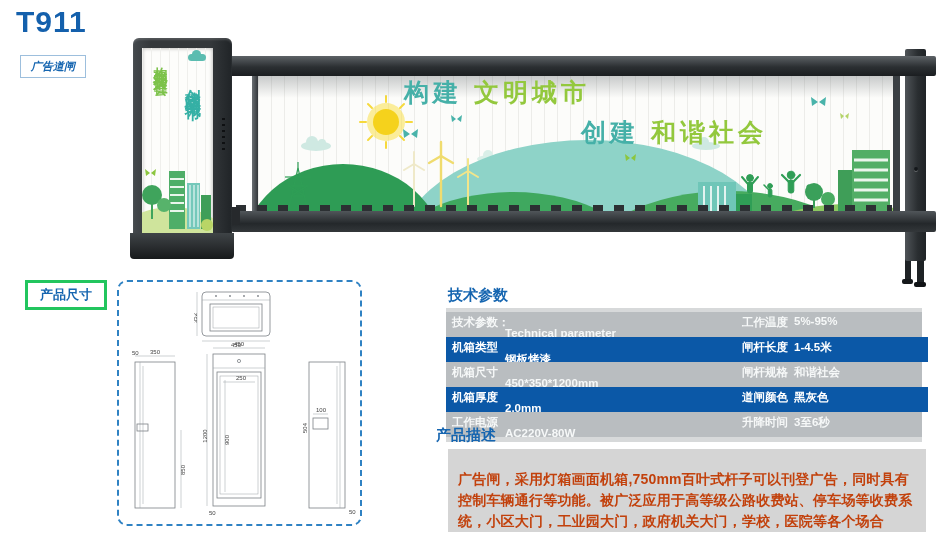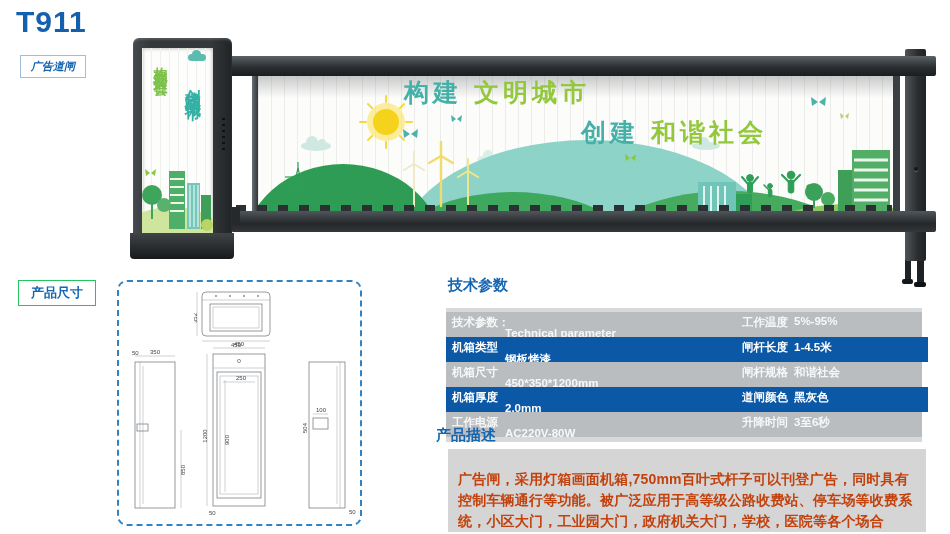--- a/index.html
+++ b/index.html
@@ -4,21 +4,21 @@
 <style>
   html,body{margin:0;padding:0;background:#fff;}
   .stage{position:relative;width:950px;height:534px;background:#ffffff;overflow:hidden;
          font-family:"Liberation Sans","DejaVu Sans",sans-serif;}
   .abs{position:absolute;}
 
   
   .model-title{left:16px;top:5px;font-size:30px;font-weight:bold;color:#1460ac;letter-spacing:1px;}
   .tag-box{left:20px;top:55px;border:1px solid #9dbfdd;color:#1565b0;font-size:11px;font-weight:bold;
            padding:3px 10px;background:#fff;font-style:italic;}
-  .dims-label{left:18px;top:280px;border:1px solid #22c55e;color:#1565b0;font-size:13px;font-weight:bold;
+  .dims-label{left:25px;top:280px;border:3px solid #22c55e;color:#1565b0;font-size:13px;font-weight:bold;
            padding:3px 12px;background:#fff;}
   .section-title{font-size:15px;font-weight:bold;color:#1565b0;}
 
   
   .banner{left:258px;top:74px;width:636px;height:140px;z-index:1;overflow:hidden;
           background:#fcfcfa;}
   .banner .stripes{position:absolute;inset:0;
           background:repeating-linear-gradient(90deg,#ecece9 0 1px,transparent 1px 13px);}
   .banner .topshade{position:absolute;left:0;top:0;width:100%;height:24px;
           background:linear-gradient(180deg,rgba(110,116,120,.40),rgba(255,255,255,0));}
@@ -70,21 +70,21 @@
 
   
   .dashed-panel{left:117px;top:280px;width:241px;height:242px;border:2px dashed #2f82c3;border-radius:10px;}
   .draw{position:absolute;}
   .draw svg{display:block;}
   .dline{stroke:#7c8186;stroke-width:.8;fill:none;}
   .dthin{stroke:#9aa0a5;stroke-width:.5;fill:none;}
   .dtxt{font-size:6px;fill:#444;font-family:"Liberation Sans",sans-serif;}
 
   
-  .specs-title{left:448px;top:276px;}
+  .specs-title{left:448px;top:286px;}
   .spec-table{left:446px;top:308px;width:482px;}
   .spec-strip{width:476px;height:4px;background:#d7d9da;}
   .spec-strip.bottom{height:5px;}
   .spec-row{position:relative;height:25px;font-size:11.5px;font-weight:bold;color:#f6f8f8;}
   .spec-row.gray{width:476px;background:#b9bdc0;}
   .spec-row.blue{width:482px;background:#0b58a7;color:#ffffff;}
   .spec-row span{position:absolute;top:3px;white-space:nowrap;}
   .c-ll{left:6px;}
   .c-lv{left:59px;margin-top:12px;}
   .c-rl{left:296px;}

